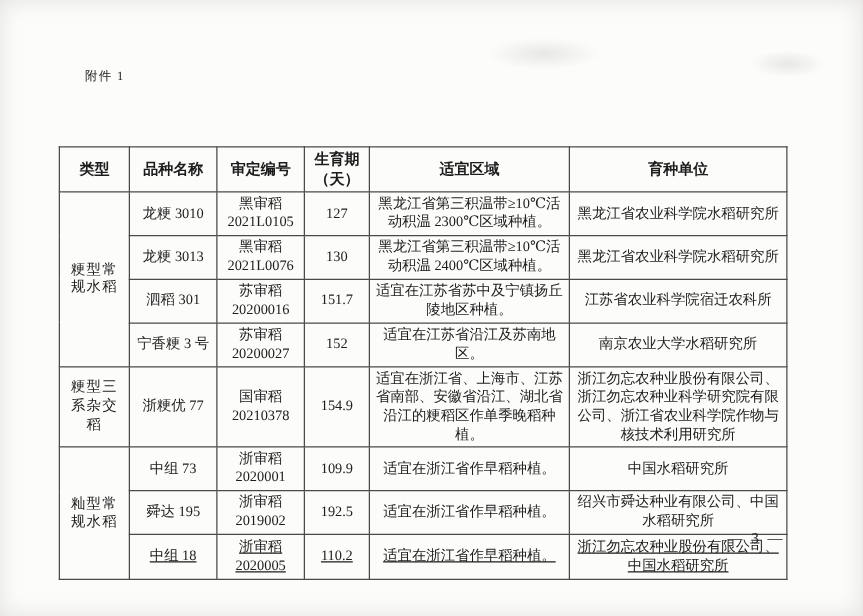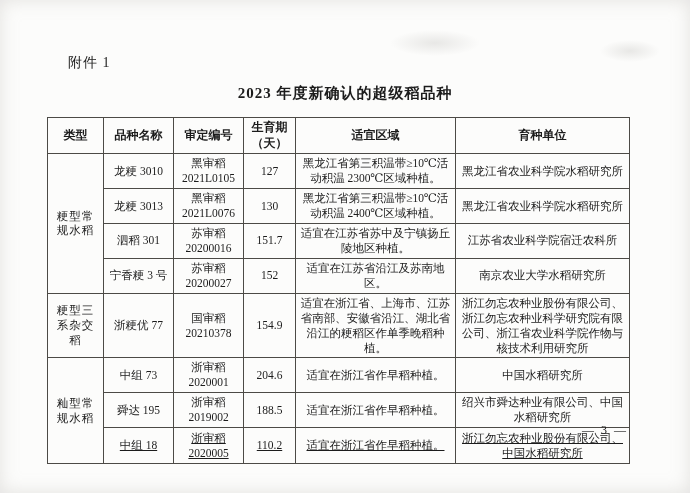--- a/index.html
+++ b/index.html
@@ -18,21 +18,21 @@
   }
   .smudge{
     position:absolute;border-radius:50%;
     background:radial-gradient(closest-side,rgba(140,138,132,.18),rgba(140,138,132,0));
     pointer-events:none;
   }
   .smudge.a{left:390px;top:30px;width:90px;height:26px;}
   .smudge.b{left:600px;top:40px;width:60px;height:22px;}
   .attachment{
     position:absolute;left:68px;top:54px;
-    font-size:14px;letter-spacing:1px;
+    font-size:10px;letter-spacing:1px;
   }
   .doc-title{
     position:absolute;left:0;top:84px;width:690px;
     text-align:center;font-size:15px;font-weight:bold;letter-spacing:1px;
   }
   table.rice{
     position:absolute;left:47px;top:117px;
     width:582px;border-collapse:collapse;table-layout:fixed;
     font-size:11.5px;line-height:1.3;
   }
@@ -59,21 +59,20 @@
   }
 </style>
 </head>
 <body>
 
 <div class="page">
   <div class="smudge a"></div>
   <div class="smudge b"></div>
 
   <div class="attachment">附件 1</div>
-  <div class="doc-title">2023 年度新确认的超级稻品种</div>
 
   <table class="rice">
     <colgroup>
       <col class="c-type">
         <col class="c-variety">
         <col class="c-cert">
       <col class="c-days">
         <col class="c-region">
         <col class="c-breeder">
     </colgroup>
@@ -122,28 +121,28 @@
           <td class="col-variety">浙粳优 77</td>
           <td class="col-cert">国审稻 20210378</td>
           <td class="col-days">154.9</td>
           <td class="col-region">适宜在浙江省、上海市、江苏省南部、安徽省沿江、湖北省沿江的粳稻区作单季晚稻种植。</td>
           <td class="col-breeder">浙江勿忘农种业股份有限公司、浙江勿忘农种业科学研究院有限公司、浙江省农业科学院作物与核技术利用研究所</td>
         </tr>
         <tr class="h27">
           <td rowspan="3" class="col-type">籼型常规水稻</td>
           <td class="col-variety">中组 73</td>
           <td class="col-cert">浙审稻 2020001</td>
-          <td class="col-days">204.6</td>
+          <td class="col-days">109.9</td>
           <td class="col-region">适宜在浙江省作早稻种植。</td>
           <td class="col-breeder">中国水稻研究所</td>
         </tr>
         <tr class="h27">
           <td class="col-variety">舜达 195</td>
           <td class="col-cert">浙审稻 2019002</td>
-          <td class="col-days">188.5</td>
+          <td class="col-days">192.5</td>
           <td class="col-region">适宜在浙江省作早稻种植。</td>
           <td class="col-breeder">绍兴市舜达种业有限公司、中国水稻研究所</td>
         </tr>
         <tr class="h36">
           <td class="col-variety">中组 18</td>
           <td class="col-cert">浙审稻 2020005</td>
           <td class="col-days">110.2</td>
           <td class="col-region">适宜在浙江省作早稻种植。</td>
           <td class="col-breeder">浙江勿忘农种业股份有限公司、中国水稻研究所</td>
         </tr>

